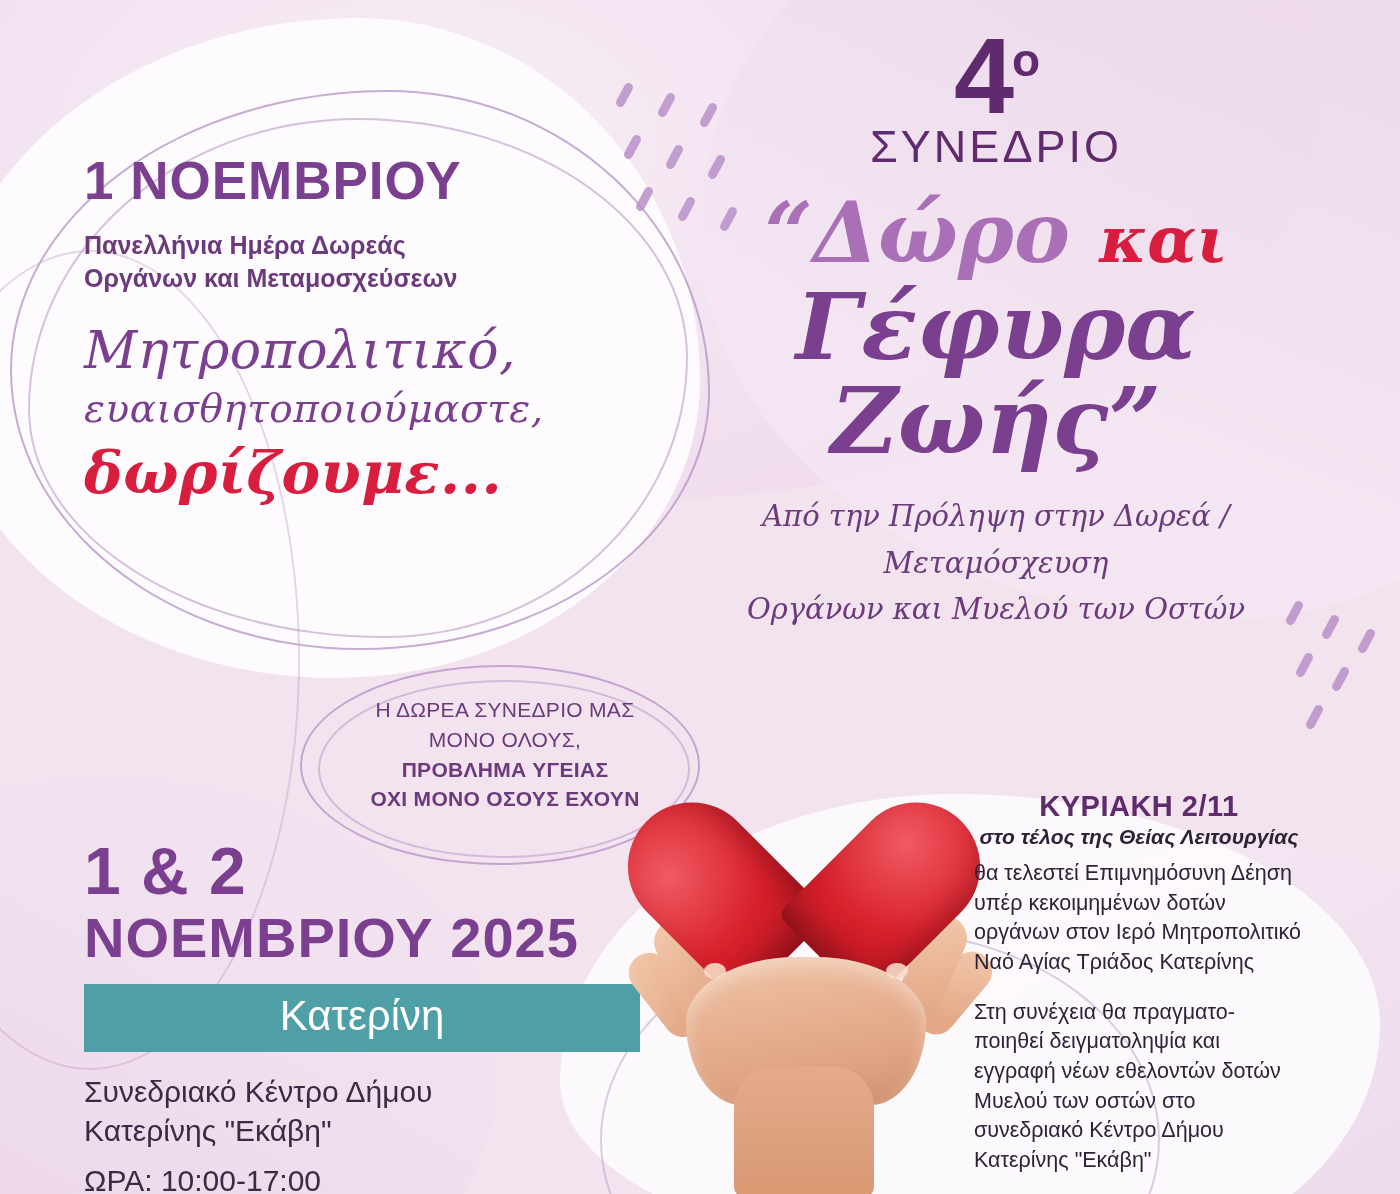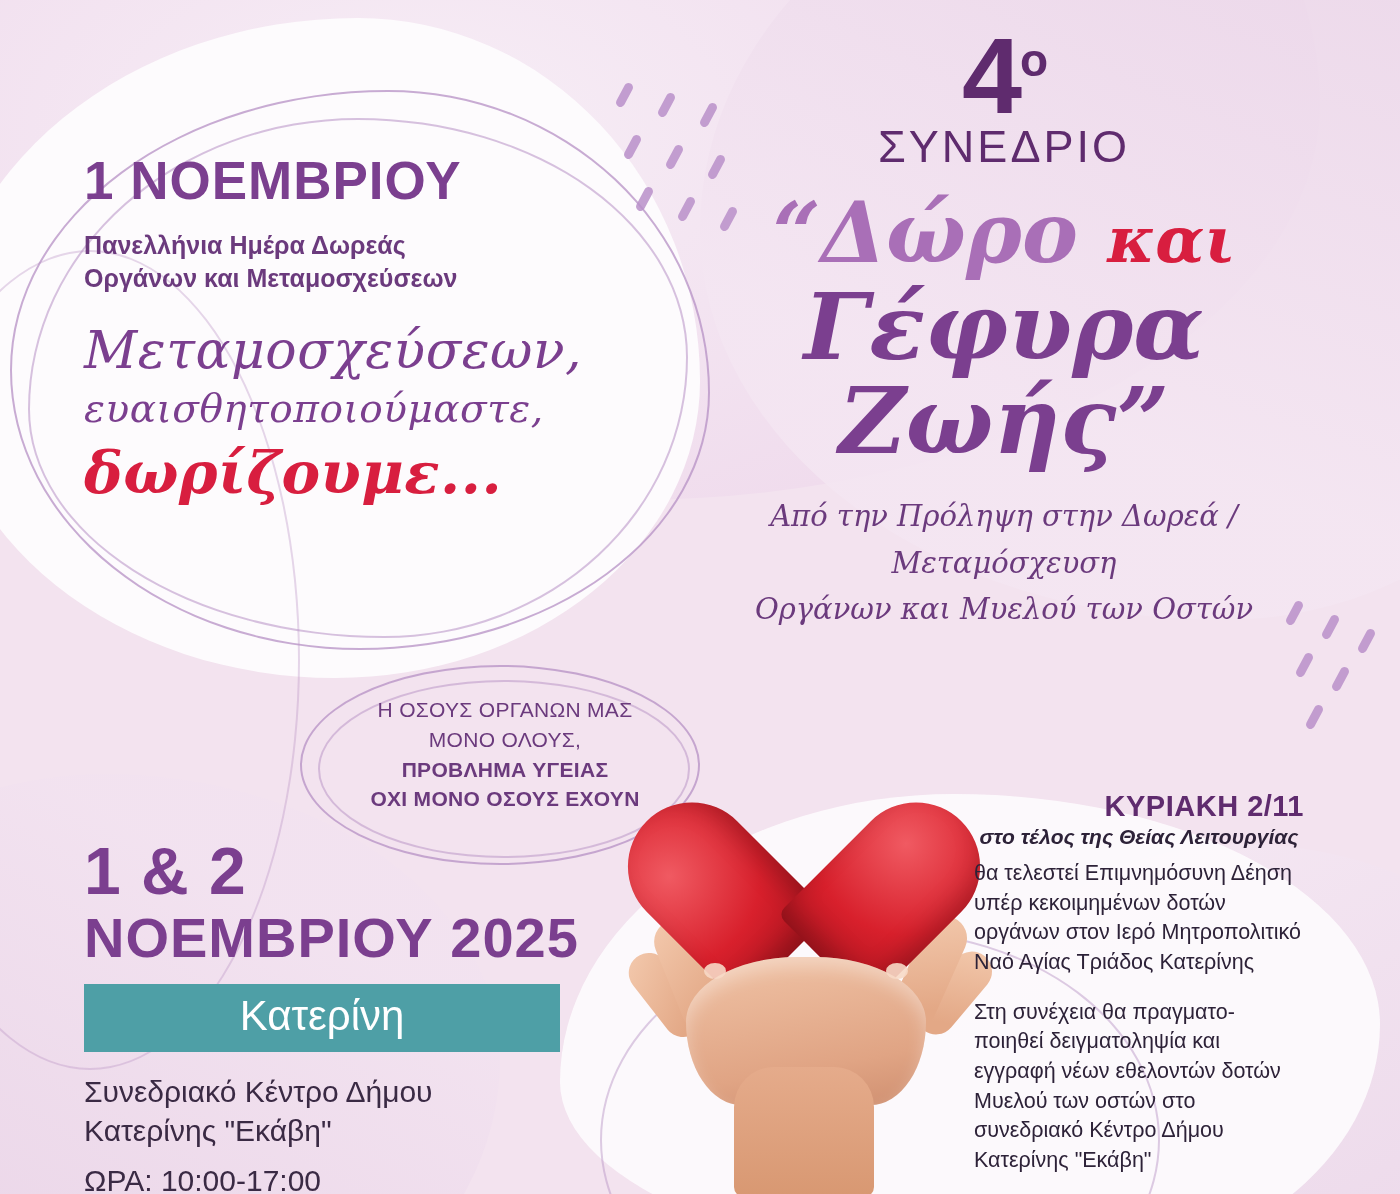--- a/index.html
+++ b/index.html
@@ -147,21 +147,21 @@
   .big-dates {
     font-size: 66px;
     font-weight: bold;
     color: #7b3f8f;
     letter-spacing: 1px;
     line-height: 1.02;
   }
   .big-dates .row2 { font-size: 56px; display:block; margin-top: 4px;}
   .city-bar {
     margin-top: 18px;
-    width: 476px;
+    width: 556px;
     background: #4e9fa6;
     color: #ffffff;
     text-align: center;
     font-size: 42px;
     padding: 8px 0 12px;
   }
   .venue {
     margin-top: 20px;
     font-size: 30px;
     color: #3a2a44;
@@ -169,21 +169,21 @@
   }
   .hours {
     margin-top: 14px;
     font-size: 30px;
     color: #3a2a44;
   }
 
   
   .right-col {
     position: absolute;
-    right: 96px; top: 26px;
+    right: 104px; top: 26px;
     width: 600px;
     text-align: center;
   }
   .conf-num {
     font-size: 108px;
     font-weight: bold;
     color: #5f2b6e;
     line-height: .92;
     letter-spacing: -2px;
   }
@@ -219,21 +219,21 @@
   .info-block {
     position: absolute;
     right: 96px; top: 790px;
     width: 330px;
     color: #2d2238;
   }
   .info-h {
     font-size: 29px;
     font-weight: bold;
     color: #5f2b6e;
-    text-align: right;
+    text-align: center;
     letter-spacing: .5px;
   }
   .info-sub {
     font-size: 21px;
     font-weight: bold;
     font-style: italic;
     color: #2d2238;
     text-align: center;
     margin-top: 2px;
   }
@@ -345,27 +345,27 @@
     <div class="dash" style="left:46px; top:66px;"></div>
     <div class="dash" style="left:20px; top:104px;"></div>
   </div>
 
   <div class="left-col">
     <div class="date-main">1 ΝΟΕΜΒΡΙΟΥ</div>
     <div class="subtitle">
       <div>Πανελλήνια Ημέρα Δωρεάς</div>
       <div>Οργάνων και Μεταμοσχεύσεων</div>
     </div>
-    <div class="script script-1">Μεταμοσχεύσεων,</div>
+    <div class="script script-1">Μητροπολιτικό,</div>
     <div class="script script-2">ευαισθητοποιούμαστε,</div>
     <div class="script script-3">δωρίζουμε...</div>
   </div>
 
   <div class="circle-note">
-    <div class="light">Η ΟΣΟΥΣ ΟΡΓΑΝΩΝ ΜΑΣ</div>
+    <div class="light">Η ΔΩΡΕΑ ΣΥΝΕΔΡΙΟ ΜΑΣ</div>
     <div class="light">ΜΟΝΟ ΟΛΟΥΣ,</div>
     <div>ΠΡΟΒΛΗΜΑ ΥΓΕΙΑΣ</div>
     <div>ΟΧΙ ΜΟΝΟ ΟΣΟΥΣ ΕΧΟΥΝ</div>
   </div>
 
   <div class="dates-block">
     <div class="big-dates">
       <span>1 &amp; 2</span>
       <span class="row2">ΝΟΕΜΒΡΙΟΥ 2025</span>
     </div>

